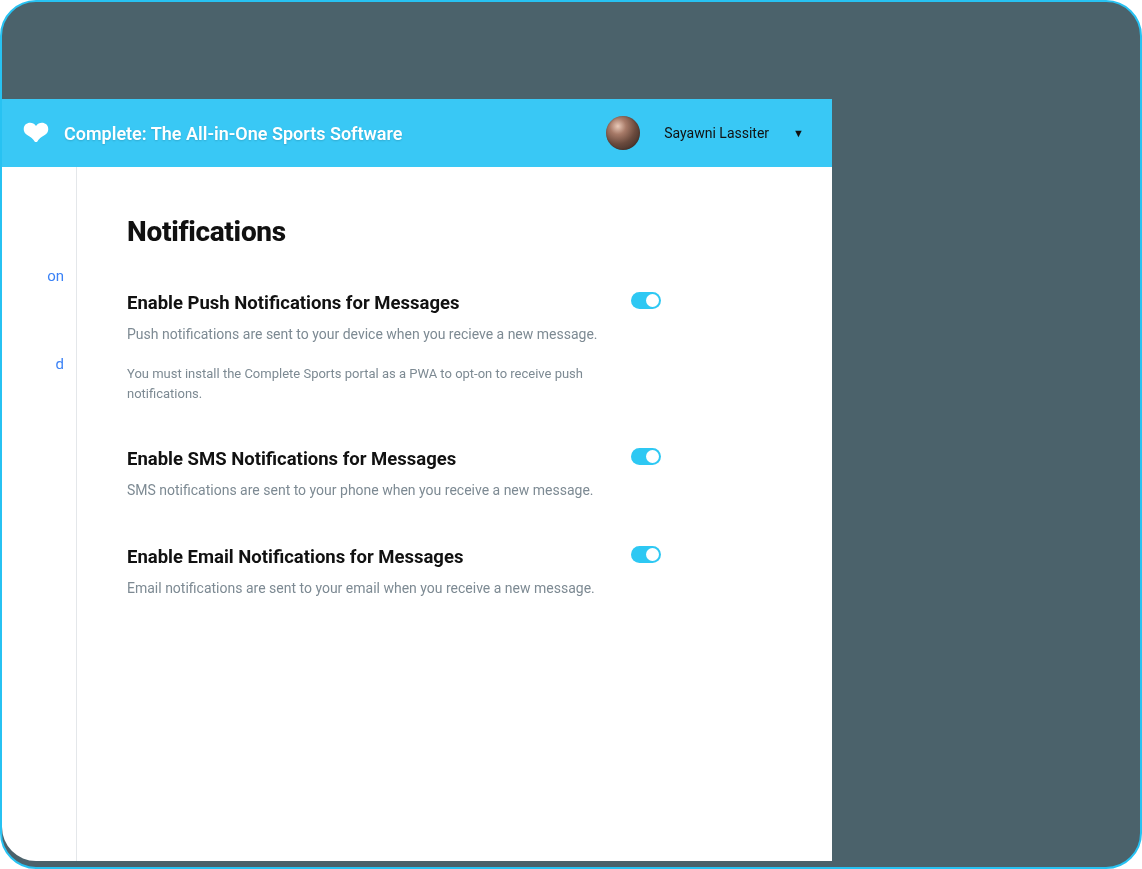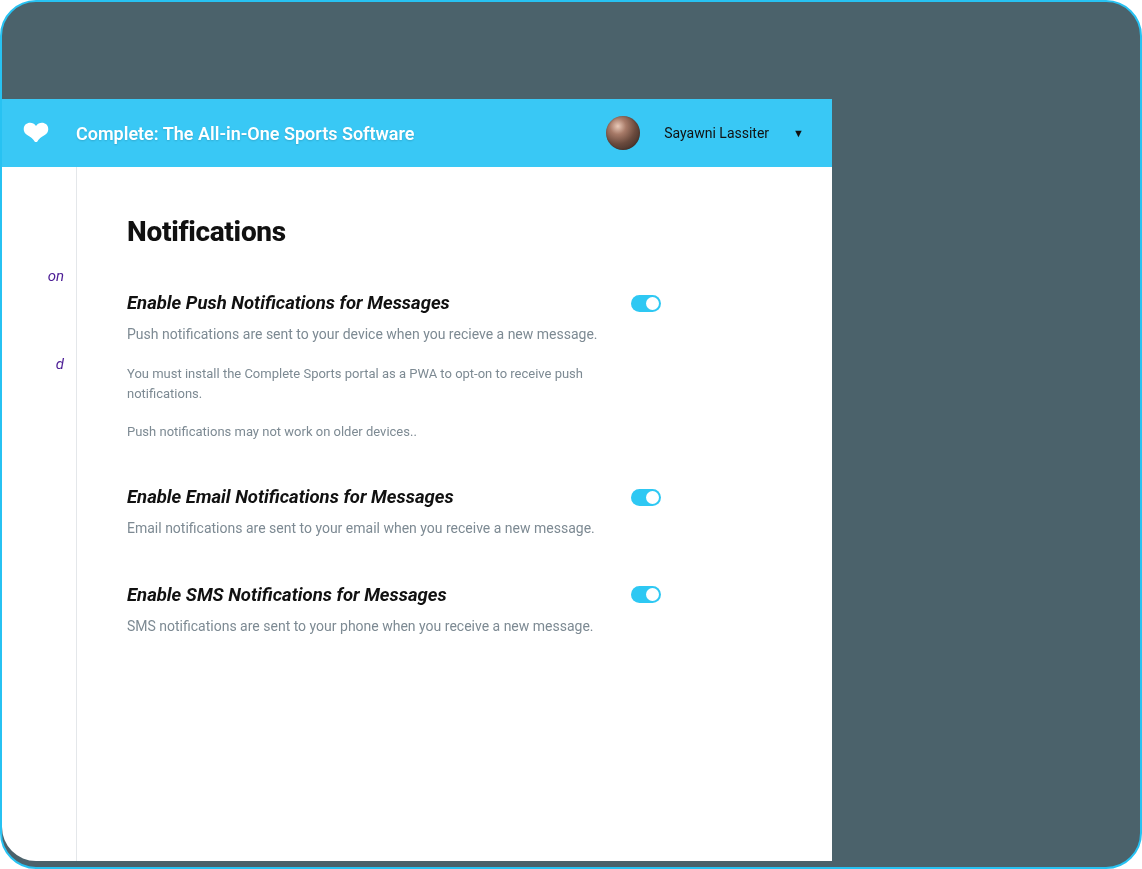--- a/index.html
+++ b/index.html
@@ -31,21 +31,21 @@
   .header {
     height: 68px;
     background: #39c8f5;
     display: flex;
     align-items: center;
     padding: 0 28px 0 20px;
   }
   .logo-block {
     display: flex;
     align-items: center;
-    gap: 26px;
+    gap: 14px;
   }
   .logo-icon svg { display: block; }
   .app-title {
     color: #ffffff;
     font-weight: 600;
     font-size: 18px;
     text-shadow: 0 1px 2px rgba(0,0,0,0.15);
   }
   .header-spacer { flex: 1; }
   .user-block {
@@ -73,23 +73,22 @@
   .body-area {
     display: flex;
     height: calc(100% - 68px);
   }
 
   .sidebar {
     width: 75px;
     padding-top: 90px;
     border-right: 1px solid #e4e7ea;
     font-size: 15px;
-    color: #4c1d95;
+    color: #3b82f6;
     overflow: hidden;
-    font-style: italic;
   }
   .sidebar-item {
     height: 88px;
     display: flex;
     align-items: flex-start;
     justify-content: flex-end;
     padding-right: 12px;
     padding-top: 10px;
     white-space: nowrap;
     cursor: pointer;
@@ -105,24 +104,23 @@
     font-weight: 800;
     color: #111;
     letter-spacing: -0.3px;
     margin-bottom: 44px;
   }
   .setting {
     margin-bottom: 44px;
   }
   .setting-head {
     display: flex;
-    align-items: center;
+    align-items: flex-start;
     justify-content: space-between;
     gap: 12px;
-    font-style: italic;
   }
   .setting-title {
     font-size: 18.5px;
     font-weight: 700;
     color: #111;
   }
   .setting-desc {
     margin-top: 10px;
     font-size: 14px;
     color: #7d8a93;
@@ -193,36 +191,35 @@
       <div class="main">
         <h1 class="page-title">Notifications</h1>
 
         <div class="setting">
           <div class="setting-head">
             <div class="setting-title">Enable Push Notifications for Messages</div>
             <div class="toggle"></div>
           </div>
           <div class="setting-desc">Push notifications are sent to your device when you recieve a new message.</div>
           <div class="setting-note">You must install the Complete Sports portal as a PWA to opt-on to receive push notifications.</div>
-          <div class="setting-note">Push notifications may not work on older devices..</div>
+        </div>
+
+        <div class="setting">
+          <div class="setting-head">
+            <div class="setting-title">Enable SMS Notifications for Messages</div>
+            <div class="toggle"></div>
+          </div>
+          <div class="setting-desc">SMS notifications are sent to your phone when you receive a new message.</div>
         </div>
 
         <div class="setting">
           <div class="setting-head">
             <div class="setting-title">Enable Email Notifications for Messages</div>
             <div class="toggle"></div>
           </div>
           <div class="setting-desc">Email notifications are sent to your email when you receive a new message.</div>
         </div>
 
-        <div class="setting">
-          <div class="setting-head">
-            <div class="setting-title">Enable SMS Notifications for Messages</div>
-            <div class="toggle"></div>
-          </div>
-          <div class="setting-desc">SMS notifications are sent to your phone when you receive a new message.</div>
-        </div>
-
       </div>
     </div>
 
   </div>
 </div>
 
 </body></html>

